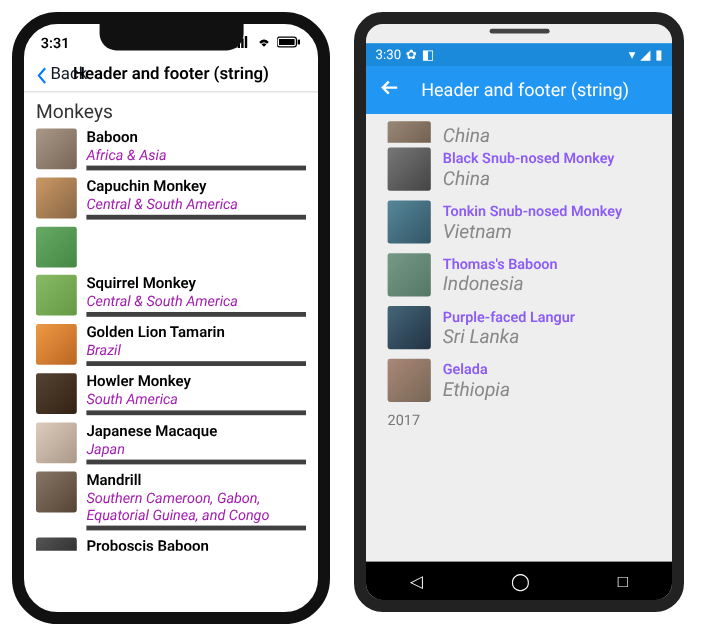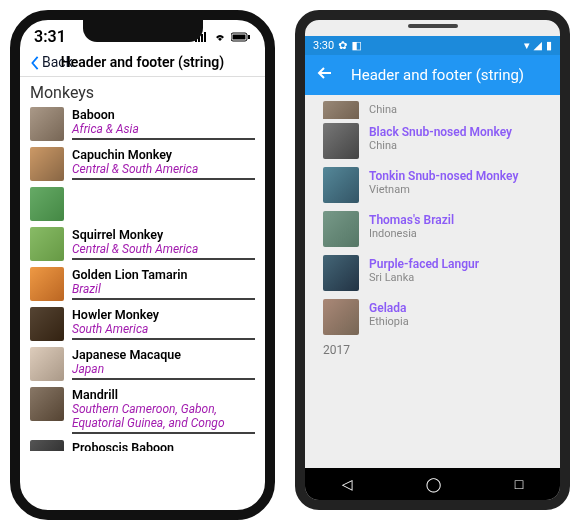--- a/index.html
+++ b/index.html
@@ -28,21 +28,21 @@
       background: #111;
       border-radius: 0 0 14px 14px;
       z-index: 10;
     }
     .ios-statusbar {
       display: flex;
       justify-content: space-between;
       align-items: center;
       height: 28px;
       padding: 4px 14px 0;
-      font-size: 16px;
+      font-size: 12px;
       font-weight: 600;
       gap: 22px;
     }
     .ios-statusbar .right { display:flex; gap:4px; align-items:center; }
     .ios-navbar {
       display: flex;
       align-items: center;
       padding: 6px 8px;
       border-bottom: 1px solid #ddd;
       font-size: 14px;
@@ -74,21 +74,21 @@
       display: flex;
       align-items: flex-start;
       padding: 3px 10px;
     }
     .thumb {
       width: 34px; height: 34px;
       flex-shrink: 0;
       margin-right: 8px;
       border-radius: 2px;
     }
-    .row-text { flex:1; border-bottom:2px solid #404040; padding-bottom:2px; }
+    .row-text { flex:1; border-bottom:4px solid #404040; padding-bottom:2px; }
     .row-name { font-weight: 600; font-size: 12.5px; }
     .row-loc { font-style: italic; font-size: 12px; color:#a21caf; }
     .ios-row.cut { height: 14px; overflow:hidden; }
 
     
     .android {
       width: 275px;
       height: 500px;
       border: 10px solid #222;
       border-radius: 24px;
@@ -124,21 +124,21 @@
       display:flex; align-items:flex-start;
       padding: 4px 18px;
     }
     .and-thumb {
       width: 36px; height: 36px;
       flex-shrink:0; margin-right:10px;
       border-radius:2px;
     }
     .and-text { padding-top:2px; }
     .and-name { font-size: 12px; font-weight:600; color:#8b5cf6; }
-    .and-loc { font-size:11px; color:#888; }
+    .and-loc { font-style:italic; font-size:16px; color:#888; }
     .and-row.cut { height:22px; overflow:hidden; }
     .and-footer { padding: 4px 18px; font-size:12px; color:#777; }
     .and-navbar {
       position:absolute; bottom:0; left:0; right:0;
       height:32px; background:#000;
       display:flex; justify-content:space-around; align-items:center;
     }
     .and-navbar div { color:#fff; font-size:14px; }
 
     
@@ -300,21 +300,21 @@
     <div class="and-row">
       <div class="and-thumb ta2"></div>
       <div class="and-text">
         <div class="and-name">Tonkin Snub-nosed Monkey</div>
         <div class="and-loc">Vietnam</div>
       </div>
     </div>
     <div class="and-row">
       <div class="and-thumb ta3"></div>
       <div class="and-text">
-        <div class="and-name">Thomas's Brazil</div>
+        <div class="and-name">Thomas's Baboon</div>
         <div class="and-loc">Indonesia</div>
       </div>
     </div>
     <div class="and-row">
       <div class="and-thumb ta4"></div>
       <div class="and-text">
         <div class="and-name">Purple-faced Langur</div>
         <div class="and-loc">Sri Lanka</div>
       </div>
     </div>

